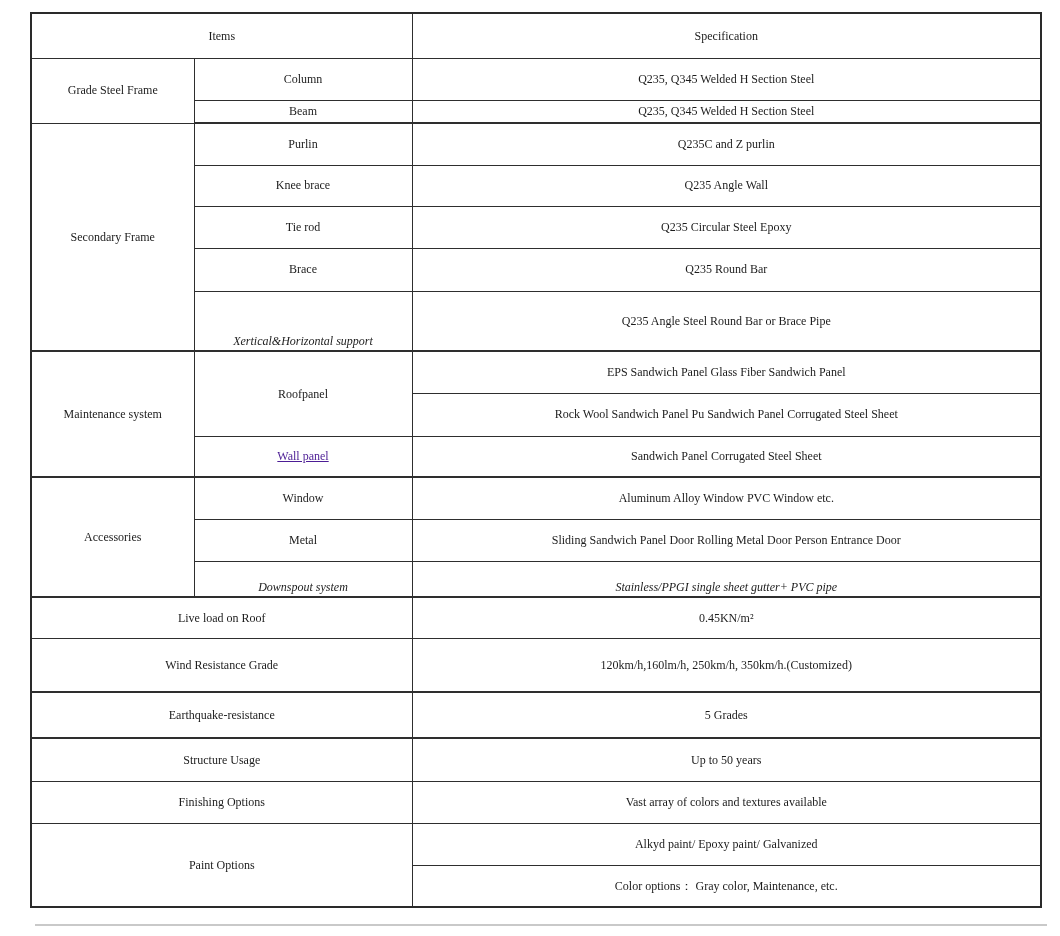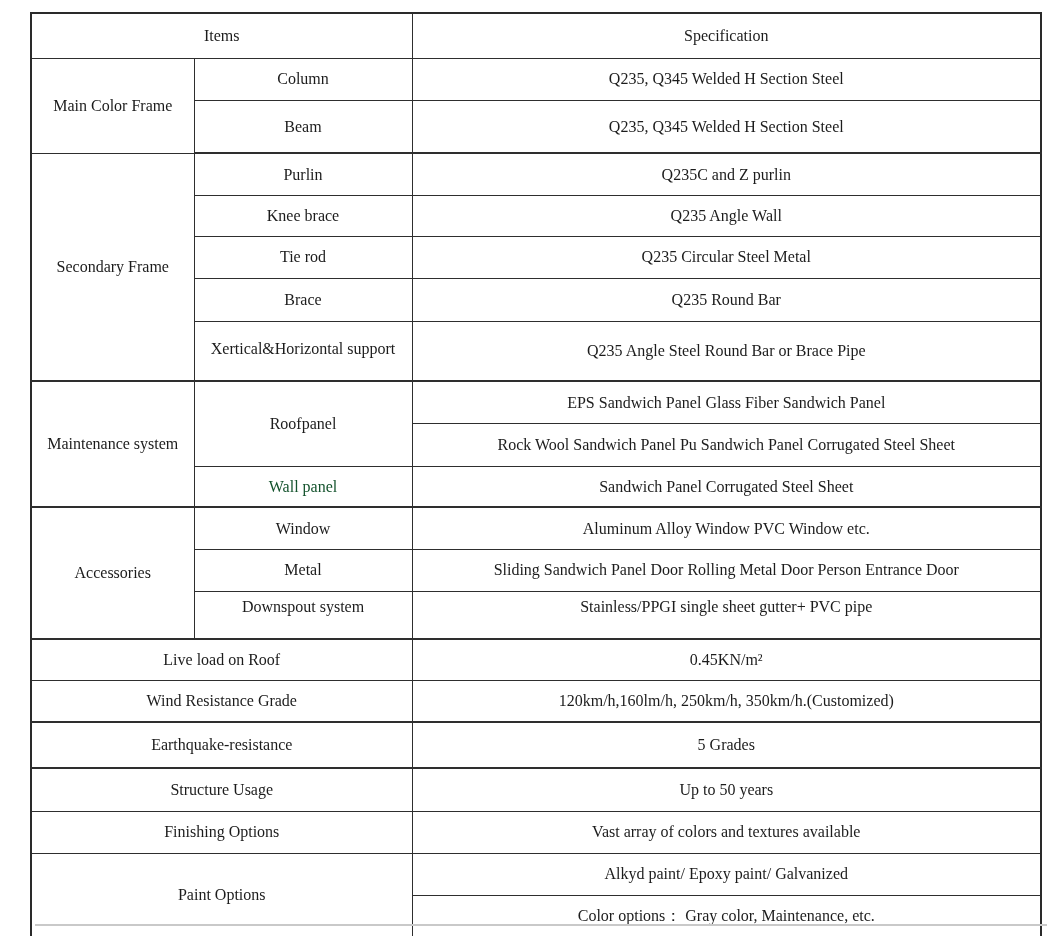--- a/index.html
+++ b/index.html
@@ -20,28 +20,28 @@
     top: 12px;
     width: 1010px;
     border-collapse: collapse;
     table-layout: fixed;
     border: 2px solid #2a2a2a;
   }
   td {
     border: 1px solid #2e2e2e;
     text-align: center;
     vertical-align: middle;
-    font-size: 16px;
+    font-size: 12px;
     line-height: 1.2;
     padding: 0 4px;
     overflow: hidden;
   }
   td.b2 { border-bottom-width: 2px; }
-  td.muted { color: #14532d; }
-  td.vbottom { vertical-align: bottom; padding-bottom: 22px; }
+  td.muted { color: #4c1d95; text-decoration: underline; }
+  td.vbottom { vertical-align: bottom; padding-bottom: 2px; font-style: italic; }
   .scan-line {
     position: absolute;
     left: 35px;
     top: 924px;
     width: 1012px;
     height: 2px;
     background: #c9c9c9;
   }
 </style>
 </head>
@@ -54,41 +54,41 @@
     <col style="width:629px">
   </colgroup>
 
   <tbody>
       <tr style="height:45px">
     <td colspan="2">Items</td>
     <td>Specification</td>
   </tr>
 
   <tr style="height:42px">
-    <td rowspan="2">Main Color Frame</td>
+    <td rowspan="2">Grade Steel Frame</td>
     <td>Column</td>
     <td>Q235, Q345 Welded H Section Steel</td>
   </tr>
-  <tr style="height:53px">
+  <tr style="height:23px">
     <td class="b2">Beam</td>
     <td class="b2">Q235, Q345 Welded H Section Steel</td>
   </tr>
 
   <tr style="height:42px">
     <td rowspan="5" class="b2">Secondary Frame</td>
     <td>Purlin</td>
     <td>Q235C and Z purlin</td>
   </tr>
   <tr style="height:41px">
     <td>Knee brace</td>
     <td>Q235 Angle Wall</td>
   </tr>
   <tr style="height:42px">
     <td>Tie rod</td>
-    <td>Q235 Circular Steel Metal</td>
+    <td>Q235 Circular Steel Epoxy</td>
   </tr>
   <tr style="height:43px">
     <td>Brace</td>
     <td>Q235 Round Bar</td>
   </tr>
   <tr style="height:60px">
     <td class="b2 vbottom">Xertical&amp;Horizontal support</td>
     <td class="b2">Q235 Angle Steel Round Bar or Brace Pipe</td>
   </tr>
 
@@ -107,30 +107,30 @@
 
   <tr style="height:42px">
     <td rowspan="3" class="b2">Accessories</td>
     <td>Window</td>
     <td>Aluminum Alloy Window PVC Window etc.</td>
   </tr>
   <tr style="height:42px">
     <td>Metal</td>
     <td>Sliding Sandwich Panel Door Rolling Metal Door Person Entrance Door</td>
   </tr>
-  <tr style="height:48px">
+  <tr style="height:36px">
     <td class="b2 vbottom">Downspout system</td>
     <td class="b2 vbottom">Stainless/PPGI single sheet gutter+ PVC pipe</td>
   </tr>
 
   <tr style="height:41px">
     <td colspan="2">Live load on Roof</td>
     <td>0.45KN/m²</td>
   </tr>
-  <tr style="height:42px">
+  <tr style="height:54px">
     <td colspan="2" class="b2">Wind Resistance Grade</td>
     <td class="b2">120km/h,160lm/h, 250km/h, 350km/h.(Customized)</td>
   </tr>
   <tr style="height:46px">
     <td colspan="2" class="b2">Earthquake-resistance</td>
     <td class="b2">5 Grades</td>
   </tr>
   <tr style="height:43px">
     <td colspan="2">Structure Usage</td>
     <td>Up to 50 years</td>

